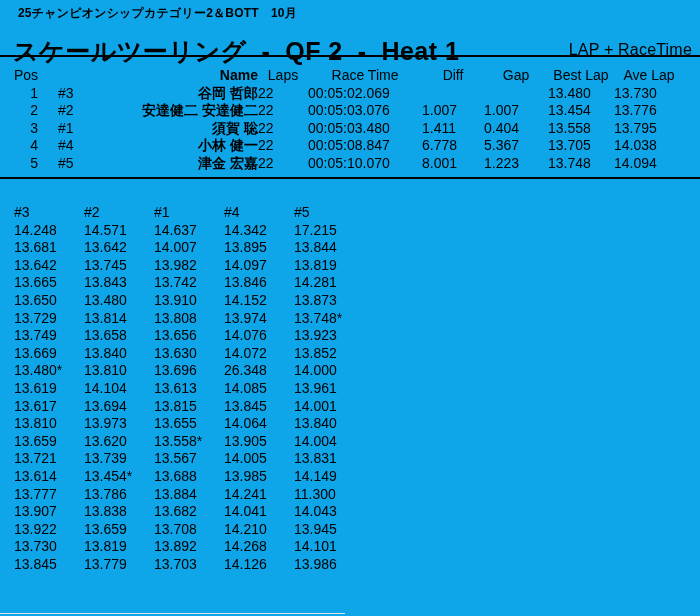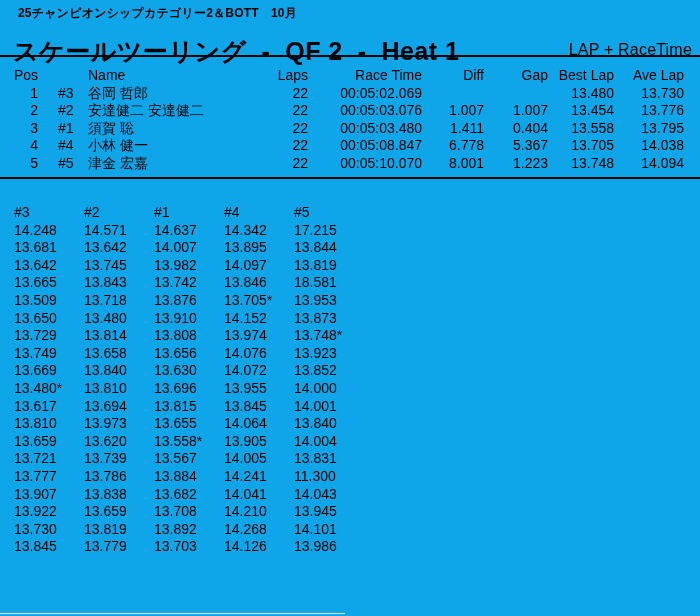--- a/index.html
+++ b/index.html
@@ -37,22 +37,22 @@
     padding:0; margin:0;
     font-weight:normal;
     white-space:nowrap; overflow:visible;
   }
 
   
   .results { position:absolute; left:0; top:67px; width:684px; }
   .results th, .results td { font-size:14px; line-height:17.5px; }
   .results th:nth-child(1), .results td:nth-child(1) { text-align:right; }
   .results th:nth-child(2), .results td:nth-child(2) { text-align:left; padding-left:20px; }
-  .results th:nth-child(3), .results td:nth-child(3) { text-align:left; padding-left:8px; }
-  .results th:nth-child(n+4), .results td:nth-child(n+4) { text-align:right; }
+  .results th:nth-child(3), .results td:nth-child(3) { text-align:right; padding-left:8px;font-weight:bold; }
+  .results th:nth-child(n+4), .results td:nth-child(n+4) { }
 
   
   .laps { position:absolute; left:14px; top:204px; width:350px; }
   .laps th, .laps td { font-size:14px; line-height:17.6px; text-align:left; }
 </style>
 </head>
 <body>
 
 <div class="page">
 
@@ -187,28 +187,21 @@
           <td>13.745</td>
           <td>13.982</td>
           <td>14.097</td>
           <td>13.819</td>
         </tr>
         <tr>
           <td>13.665</td>
           <td>13.843</td>
           <td>13.742</td>
           <td>13.846</td>
-          <td>18.581</td>
-        </tr>
-        <tr>
-          <td>13.509</td>
-          <td>13.718</td>
-          <td>13.876</td>
-          <td>13.705*</td>
-          <td>13.953</td>
+          <td>14.281</td>
         </tr>
         <tr>
           <td>13.650</td>
           <td>13.480</td>
           <td>13.910</td>
           <td>14.152</td>
           <td>13.873</td>
         </tr>
         <tr>
           <td>13.729</td>
@@ -228,22 +221,29 @@
           <td>13.669</td>
           <td>13.840</td>
           <td>13.630</td>
           <td>14.072</td>
           <td>13.852</td>
         </tr>
         <tr>
           <td>13.480*</td>
           <td>13.810</td>
           <td>13.696</td>
-          <td>13.955</td>
+          <td>26.348</td>
           <td>14.000</td>
+        </tr>
+        <tr>
+          <td>13.619</td>
+          <td>14.104</td>
+          <td>13.613</td>
+          <td>14.085</td>
+          <td>13.961</td>
         </tr>
         <tr>
           <td>13.617</td>
           <td>13.694</td>
           <td>13.815</td>
           <td>13.845</td>
           <td>14.001</td>
         </tr>
         <tr>
           <td>13.810</td>
@@ -260,20 +260,27 @@
           <td>14.004</td>
         </tr>
         <tr>
           <td>13.721</td>
           <td>13.739</td>
           <td>13.567</td>
           <td>14.005</td>
           <td>13.831</td>
         </tr>
         <tr>
+          <td>13.614</td>
+          <td>13.454*</td>
+          <td>13.688</td>
+          <td>13.985</td>
+          <td>14.149</td>
+        </tr>
+        <tr>
           <td>13.777</td>
           <td>13.786</td>
           <td>13.884</td>
           <td>14.241</td>
           <td>11.300</td>
         </tr>
         <tr>
           <td>13.907</td>
           <td>13.838</td>
           <td>13.682</td>

